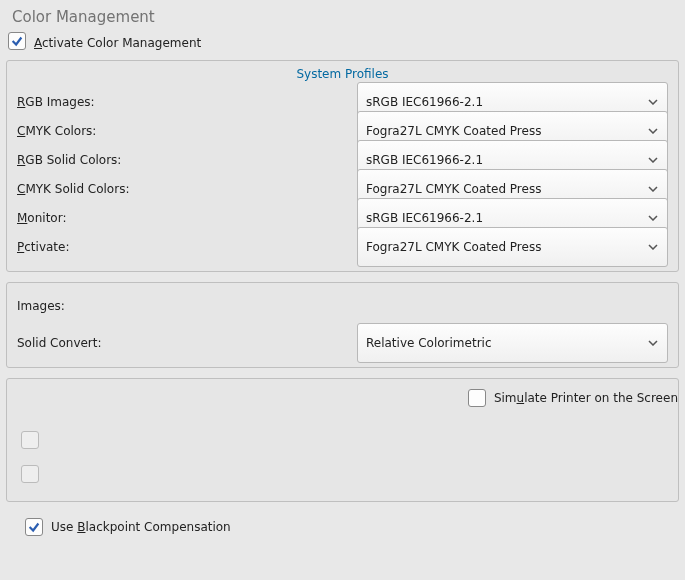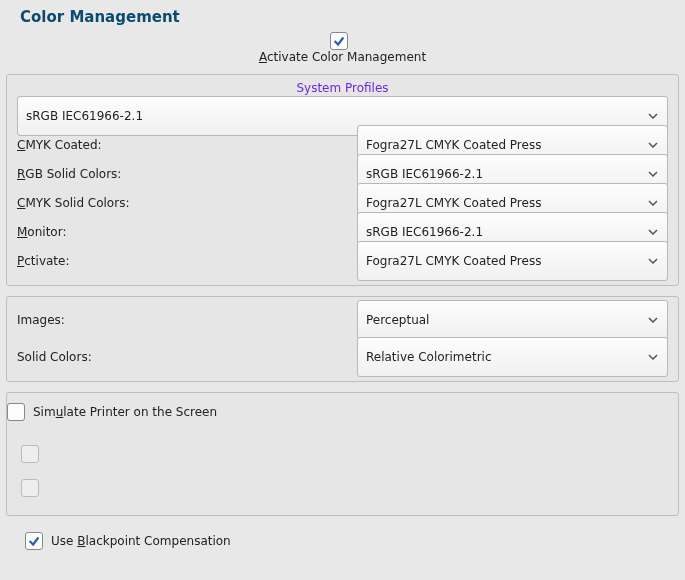--- a/index.html
+++ b/index.html
@@ -7,29 +7,28 @@
     font-family: "DejaVu Sans", "Liberation Sans", Arial, sans-serif;
     font-size: 12px;
     background: #e8e8e8;
     color: #222;
     width: 685px;
     height: 580px;
     overflow: hidden;
   }
   .page-title {
     font-size: 15px;
-    font-weight: bold;
-    padding: 8px 8px 6px 20px;
-    color: #0c4a6e;
+    font-weight: normal;
+    padding: 8px 8px 6px 12px;
+    color: #737373;
   }
   .topcheck-row {
     display: flex;
-    align-items: center;
+    align-items: flex-end;
     padding: 0 8px 6px 8px;
-    flex-direction: column;
   }
   .checkbox {
     width: 18px;
     height: 18px;
     border: 1px solid #888;
     border-radius: 3px;
     background: #fdfdfd;
     display: inline-flex;
     align-items: center;
     justify-content: center;
@@ -50,21 +49,21 @@
   .u { text-decoration: underline; }
   .panel {
     border: 1px solid #bfbfbf;
     border-radius: 3px;
     margin: 4px 6px 10px 6px;
     background: #e6e6e6;
   }
   .panel-title {
     text-align: center;
     font-size: 12px;
-    color: #6d28d9;
+    color: #0369a1;
     padding: 6px 0 6px 0;
   }
   .form-row {
     display: flex;
     align-items: center;
     padding: 3px 10px 3px 10px;
     height: 29px;
   }
   .form-label {
     width: 340px;
@@ -84,21 +83,21 @@
   }
   .select-text { color: #222; }
   .chevron {
     width: 12px; height: 12px;
     display: inline-flex; align-items: center; justify-content: center;
   }
   .panel-spacer { height: 10px; }
   .sim-row {
     display: flex;
     align-items: center;
-    justify-content: flex-start;
+    justify-content: flex-end;
     padding: 10px 0 16px 0;
   }
   .sub-check-row {
     display: flex;
     align-items: center;
     padding: 6px 10px 6px 14px;
     height: 34px;
   }
   .bottom-row {
     display: flex;
@@ -117,32 +116,33 @@
         <polyline points="3,8 7,12 13,4" fill="none" stroke="#2a5db0" stroke-width="2.5"></polyline>
       </svg>
   </div>
   <span class="chk-label"><span class="u">A</span><span>ctivate Color Management</span></span>
 </div>
 
 <div class="panel">
   <div class="panel-title">System Profiles</div>
 
   <div class="form-row">
+    <div class="form-label"><span class="u">R</span><span>GB Images:</span></div>
     <div class="select">
       <span class="select-text">sRGB IEC61966-2.1</span>
       <span class="chevron">
           <svg width="10" height="6" viewBox="0 0 10 6">
             <polyline points="1,1 5,5 9,1" fill="none" stroke="#555" stroke-width="1.5"></polyline>
           </svg>
         </span>
     </div>
   </div>
 
   <div class="form-row">
-    <div class="form-label"><span class="u">C</span><span>MYK Coated:</span></div>
+    <div class="form-label"><span class="u">C</span><span>MYK Colors:</span></div>
     <div class="select">
       <span class="select-text">Fogra27L CMYK Coated Press</span>
       <span class="chevron">
           <svg width="10" height="6" viewBox="0 0 10 6">
             <polyline points="1,1 5,5 9,1" fill="none" stroke="#555" stroke-width="1.5"></polyline>
           </svg>
         </span>
     </div>
   </div>
 
@@ -194,32 +194,24 @@
     </div>
   </div>
   <div class="panel-spacer"></div>
 </div>
 
 <div class="panel">
 
   <div style="height:8px"></div>
   <div class="form-row">
     <div class="form-label">Images:</div>
-    <div class="select">
-      <span class="select-text">Perceptual</span>
-      <span class="chevron">
-          <svg width="10" height="6" viewBox="0 0 10 6">
-            <polyline points="1,1 5,5 9,1" fill="none" stroke="#555" stroke-width="1.5"></polyline>
-          </svg>
-        </span>
-    </div>
   </div>
   <div style="height:8px"></div>
   <div class="form-row">
-    <div class="form-label">Solid Colors:</div>
+    <div class="form-label">Solid Convert:</div>
     <div class="select">
       <span class="select-text">Relative Colorimetric</span>
       <span class="chevron">
           <svg width="10" height="6" viewBox="0 0 10 6">
             <polyline points="1,1 5,5 9,1" fill="none" stroke="#555" stroke-width="1.5"></polyline>
           </svg>
         </span>
     </div>
   </div>
   <div class="panel-spacer"></div>

